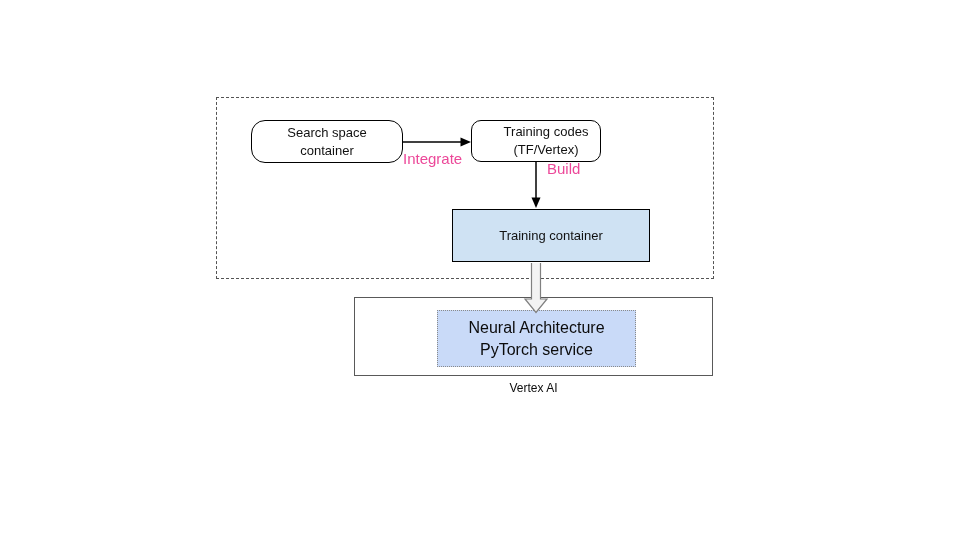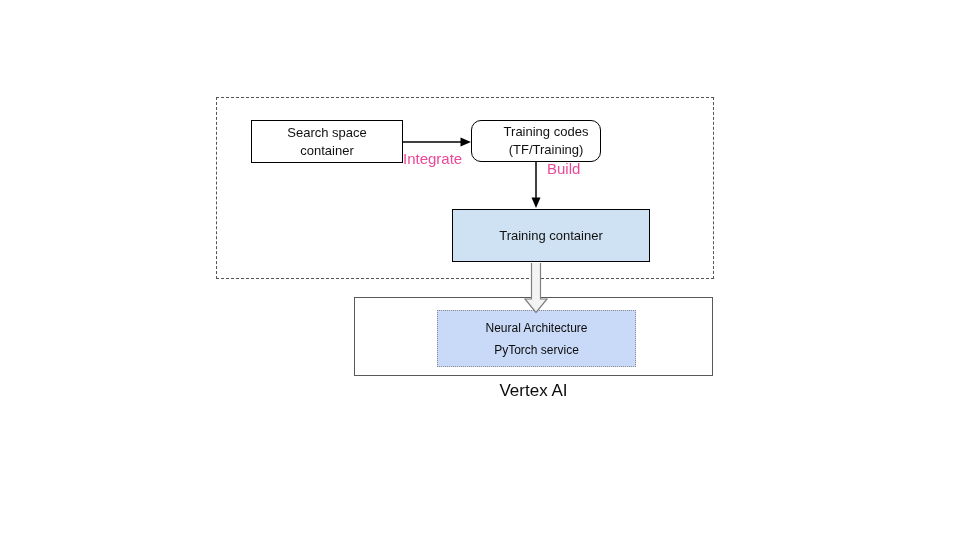--- a/index.html
+++ b/index.html
@@ -64,21 +64,21 @@
     z-index: 3;
     color: #111111;
   }
   .node .line { display: block; }
 
   #search-space-box {
     left: 251px; top: 120px;
     width: 152px; height: 43px;
     background: #ffffff;
     border: 1.5px solid #000000;
-    border-radius: 0;
+    border-radius: 14px;
     font-size: 13px;
     line-height: 18px;
   }
   #training-codes-box {
     left: 471px; top: 120px;
     width: 130px; height: 42px;
     background: #ffffff;
     border: 1.5px solid #000000;
     border-radius: 10px;
     font-size: 13px;
@@ -91,21 +91,21 @@
     background: #cfe2f3;
     border: 1px solid #000000;
     font-size: 13px;
     line-height: 17px;
   }
   #nas-service-box {
     left: 437px; top: 310px;
     width: 199px; height: 57px;
     background: #c9daf8;
     border: 1px dotted #8a8a8a;
-    font-size: 12px;
+    font-size: 16px;
     line-height: 22px;
     color: #0c0c0c;
   }
 
   
   .edge-label {
     position: absolute;
     z-index: 5;
     color: #ec4899;
     white-space: nowrap;
@@ -115,21 +115,21 @@
     font-size: 15px;
   }
   #build-label {
     left: 547px; top: 160px;
     font-size: 15px;
   }
   #vertex-caption {
     left: 354px; top: 381px;
     width: 359px;
     text-align: center;
-    font-size: 17px;
+    font-size: 12px;
     color: #0c0c0c;
   }
 </style>
 </head>
 <body>
 
 <div id="canvas">
 
   <div id="dev-group"></div>
 
@@ -152,21 +152,21 @@
     <path d="M531.5,263 L531.5,299 L525,299 L536,312.5 L547,299 L540.5,299 L540.5,263" fill="#f3f3f3" stroke="#808080" stroke-width="1.2" stroke-linejoin="miter"></path>
   </svg>
 
   <div class="node" id="search-space-box">
     <span class="line">Search space</span>
     <span class="line">container</span>
   </div>
 
   <div class="node" id="training-codes-box">
     <span class="line">Training codes</span>
-    <span class="line">(TF/Training)</span>
+    <span class="line">(TF/Vertex)</span>
   </div>
 
   <div class="node" id="training-container-box">
     <span class="line">Training container</span>
   </div>
 
   <div class="node" id="nas-service-box">
     <span class="line">Neural Architecture</span>
     <span class="line">PyTorch service</span>
   </div>

